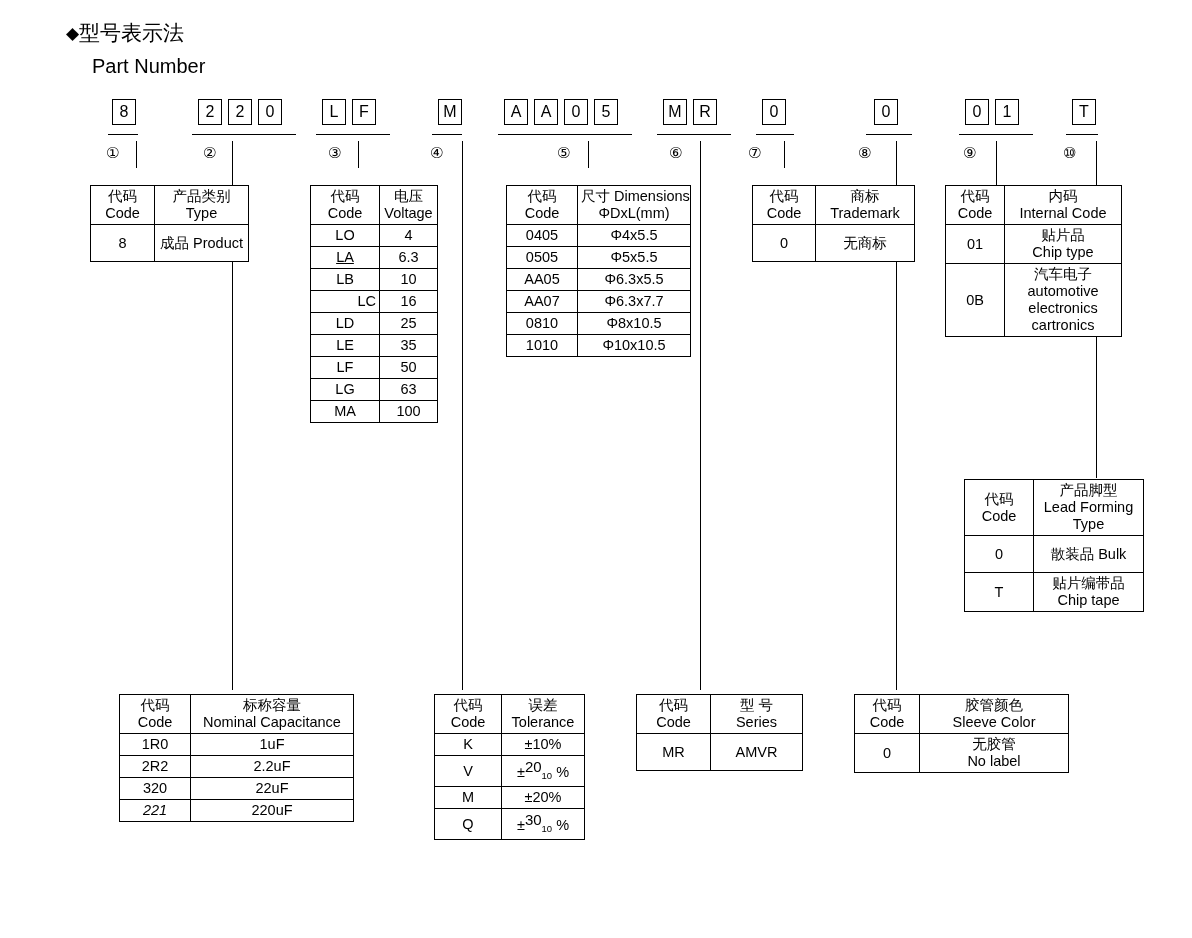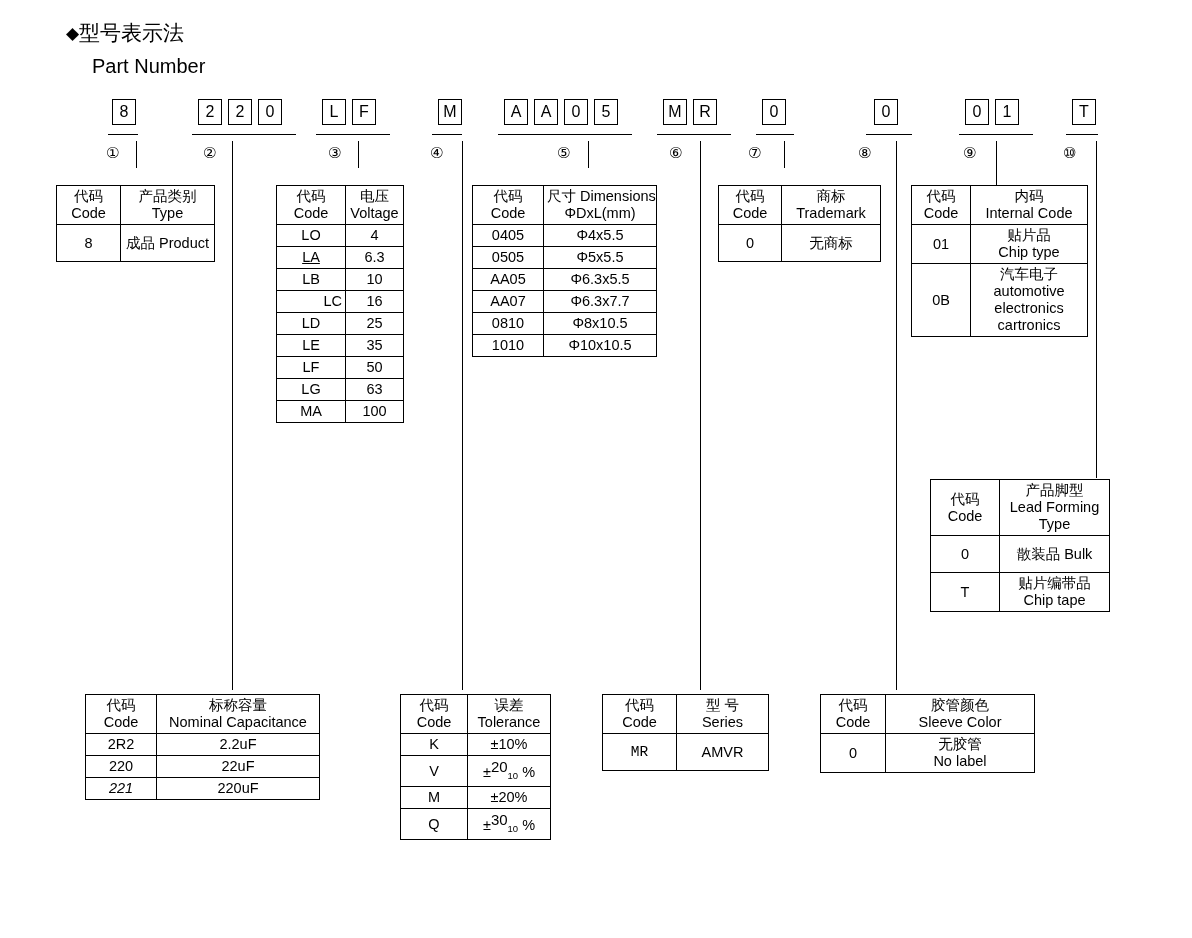--- a/index.html
+++ b/index.html
@@ -36,20 +36,21 @@
   
   .vline{position:absolute;width:0;border-left:1.5px solid #000;}
 
   
   table.t{
     position:absolute;
     border-collapse:collapse;
     background:#fff;
     font-size:14.5px;
     table-layout:fixed;
+    margin-left:34px;
   }
   table.t td{
     border:1.4px solid #000;
     text-align:center;
     vertical-align:middle;
     padding:2px 3px;
     line-height:17px;
   }
   table.t td .l2{display:block;}
   .nowrap{white-space:nowrap;}
@@ -318,25 +319,29 @@
         <span class="l2">Code</span>
       </td>
       <td>
         <span class="l2">标称容量</span>
         <span class="l2 nowrap">Nominal Capacitance</span>
       </td>
     </tr>
     </tbody>
       <tbody id="cap-rows">
         <tr>
+          <td style="height: 13px;">1R0</td>
+          <td>1uF</td>
+        </tr>
+        <tr>
           <td style="height: 13px;">2R2</td>
           <td>2.2uF</td>
         </tr>
         <tr>
-          <td style="height: 13px;">220</td>
+          <td style="height: 13px;">320</td>
           <td>22uF</td>
         </tr>
         <tr>
           <td style="height: 13px; font-style: italic;">221</td>
           <td>220uF</td>
         </tr>
       </tbody>
   </table>
 
   <table class="t" id="tbl-tol" style="left:400px;top:694px;width:151px;">
@@ -378,21 +383,21 @@
       <td style="width:67px;">
         <span class="l2">代码</span>
         <span class="l2">Code</span>
       </td>
       <td>
         <span class="l2">型 号</span>
         <span class="l2">Series</span>
       </td>
     </tr>
     <tr>
-      <td style="height:32px;font-family:Liberation Mono, monospace;">MR</td>
+      <td style="height:32px;">MR</td>
       <td>AMVR</td>
     </tr>
   </tbody>
     </table>
 
   <table class="t" id="tbl-sleeve" style="left:820px;top:694px;width:215px;">
     <tbody>
         <tr>
       <td style="width:58px;">
         <span class="l2">代码</span>

